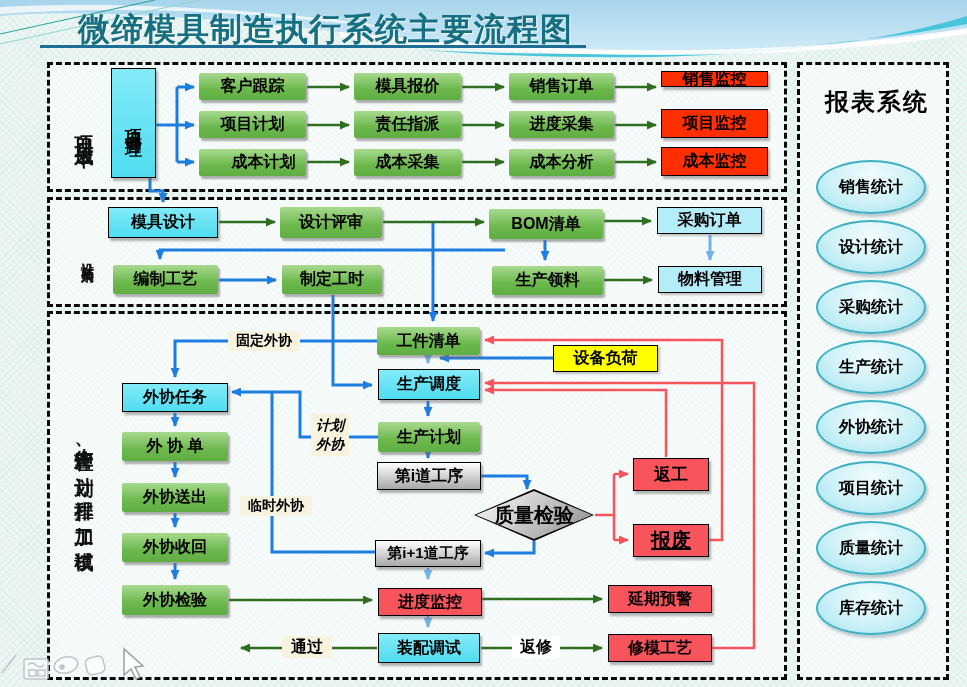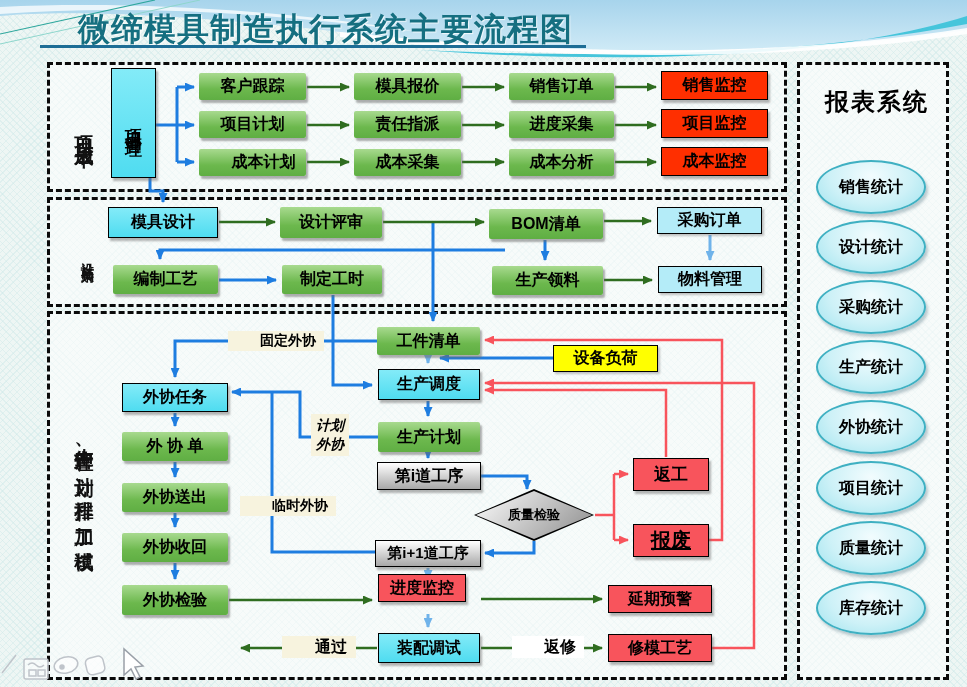--- a/index.html
+++ b/index.html
@@ -42,29 +42,29 @@
   .yellow{background:#ffff00;border:1.6px solid #000;box-shadow:2px 2px 2px rgba(110,110,110,.4);}
   .gray{background:linear-gradient(180deg,#ffffff 0%,#a8a8a8 100%);border:1.6px solid #000;
         box-shadow:2px 3px 2px rgba(110,110,110,.5);}
   .stadium{background:linear-gradient(180deg,#35bd66 0%,#0d8f3e 100%);border:2px solid #000;
            border-radius:18px;box-shadow:2px 3px 2px rgba(110,110,110,.5);}
   .ellipse-node{
     background:radial-gradient(ellipse at 50% 28%, #f2fcfe 0%, #cdf1f7 55%, #9fe3ee 100%);
     border:2px solid #3fb0c2;border-radius:50%;box-shadow:2px 3px 3px rgba(110,140,150,.45);
   }
   .chip{position:absolute;display:flex;align-items:center;justify-content:center;
-        font-weight:bold;color:#000;background:#f7f3de;text-align:center;font-size:14px;padding-left:24px;}
+        font-weight:bold;color:#000;background:#f7f3de;text-align:center;font-size:14px;}
   .report-title{
     position:absolute;left:812px;top:86px;width:130px;font-size:24px;font-weight:bold;
     color:#000;text-align:center;letter-spacing:2px;text-shadow:1px 1px 1px rgba(255,255,255,.9);
   }
   .diamond-outer{position:absolute;clip-path:polygon(50% 0,100% 50%,50% 100%,0 50%);background:#000;}
   .diamond-inner{position:absolute;inset:2px;clip-path:polygon(50% 0,100% 50%,50% 100%,0 50%);
                  background:linear-gradient(135deg,#fdfdfd 0%,#8d8d8d 100%);
-                 display:flex;align-items:center;justify-content:center;font-weight:bold;font-size:13px;}
+                 display:flex;align-items:center;justify-content:center;font-weight:bold;font-size:20px;}
   svg.wires{position:absolute;left:0;top:0;pointer-events:none;}
   .decor{position:absolute;left:0;top:645px;}
 </style>
 </head>
 <body>
 
 <div id="canvas">
 
   <svg class="banner" width="967" height="60" viewBox="0 0 967 60">
     <defs>
@@ -166,21 +166,21 @@
   </svg>
 
   <div class="vlabel" style="left:66px;top:72px;height:112px;width:28px;font-size:19px;">项目与成本</div>
   <div class="vlabel" style="left:72px;top:214px;height:86px;width:22px;font-size:13px;letter-spacing:2px;">设计与采购</div>
   <div class="vlabel" style="left:66px;top:320px;height:332px;width:28px;font-size:19px;letter-spacing:2px;">生产管理、计划、排程、加工、试模</div>
 
   <div class="node cyan vlabel" style="left:111px;top:68px;width:45px;height:110px;font-size:17px;letter-spacing:4px;position:absolute;">项目管理</div>
   <div class="node green" style="left:199px;top:73px;width:107px;height:27px;">客户跟踪</div>
   <div class="node green" style="left:354px;top:73px;width:107px;height:27px;">模具报价</div>
   <div class="node green" style="left:509px;top:73px;width:105px;height:27px;">销售订单</div>
-  <div class="node redtop" style="left:661px;top:71px;width:107px;height:29px;">销售监控</div>
+  <div class="node redtop" style="left:661px;top:71px;width:107px;height:16px;">销售监控</div>
   <div class="node green" style="left:199px;top:111px;width:107px;height:27px;">项目计划</div>
   <div class="node green" style="left:354px;top:111px;width:107px;height:27px;">责任指派</div>
   <div class="node green" style="left:509px;top:111px;width:105px;height:27px;">进度采集</div>
   <div class="node redtop" style="left:661px;top:109px;width:107px;height:29px;">项目监控</div>
   <div class="node green" style="left:199px;top:149px;width:107px;height:27px;padding-left:22px;">成本计划</div>
   <div class="node green" style="left:354px;top:149px;width:107px;height:27px;">成本采集</div>
   <div class="node green" style="left:509px;top:149px;width:105px;height:27px;">成本分析</div>
   <div class="node redtop" style="left:661px;top:147px;width:107px;height:29px;">成本监控</div>
 
   <div class="node cyan" style="left:108px;top:207px;width:110px;height:31px;">模具设计</div>
@@ -196,21 +196,21 @@
   <div class="node yellow" style="left:553px;top:345px;width:105px;height:27px;">设备负荷</div>
   <div class="node cyan" style="left:378px;top:369px;width:102px;height:31px;">生产调度</div>
   <div class="node green" style="left:378px;top:422px;width:102px;height:30px;text-align:center;">生产计划</div>
   <div class="node gray" style="left:377px;top:462px;width:104px;height:28px;">第i道工序</div>
 
   <div class="diamond-outer" style="left:474px;top:489px;width:120px;height:52px;">
     <div class="diamond-inner">质量检验</div>
   </div>
 
   <div class="node gray" style="left:375px;top:540px;width:106px;height:27px;font-size:15px;">第i+1道工序</div>
-  <div class="node salmon" style="left:378px;top:574px;width:88px;height:28px;">进度监控</div>
+  <div class="node salmon" style="left:378px;top:588px;width:104px;height:28px;">进度监控</div>
   <div class="node cyan" style="left:378px;top:633px;width:102px;height:30px;">装配调试</div>
   <div class="node salmon" style="left:633px;top:458px;width:76px;height:33px;font-size:17px;">返工</div>
   <div class="node salmon" style="left:633px;top:524px;width:76px;height:33px;font-size:20px;text-decoration:underline;">报废</div>
   <div class="node salmon" style="left:608px;top:585px;width:104px;height:28px;">延期预警</div>
   <div class="node salmon" style="left:608px;top:634px;width:104px;height:28px;">修模工艺</div>
   <div class="node cyan" style="left:122px;top:383px;width:106px;height:29px;">外协任务</div>
   <div class="node green" style="left:122px;top:432px;width:106px;height:29px;">外 协 单</div>
   <div class="node green" style="left:122px;top:483px;width:106px;height:29px;">外协送出</div>
   <div class="node green" style="left:122px;top:533px;width:106px;height:29px;">外协收回</div>
   <div class="node green" style="left:122px;top:585px;width:106px;height:30px;">外协检验</div>

